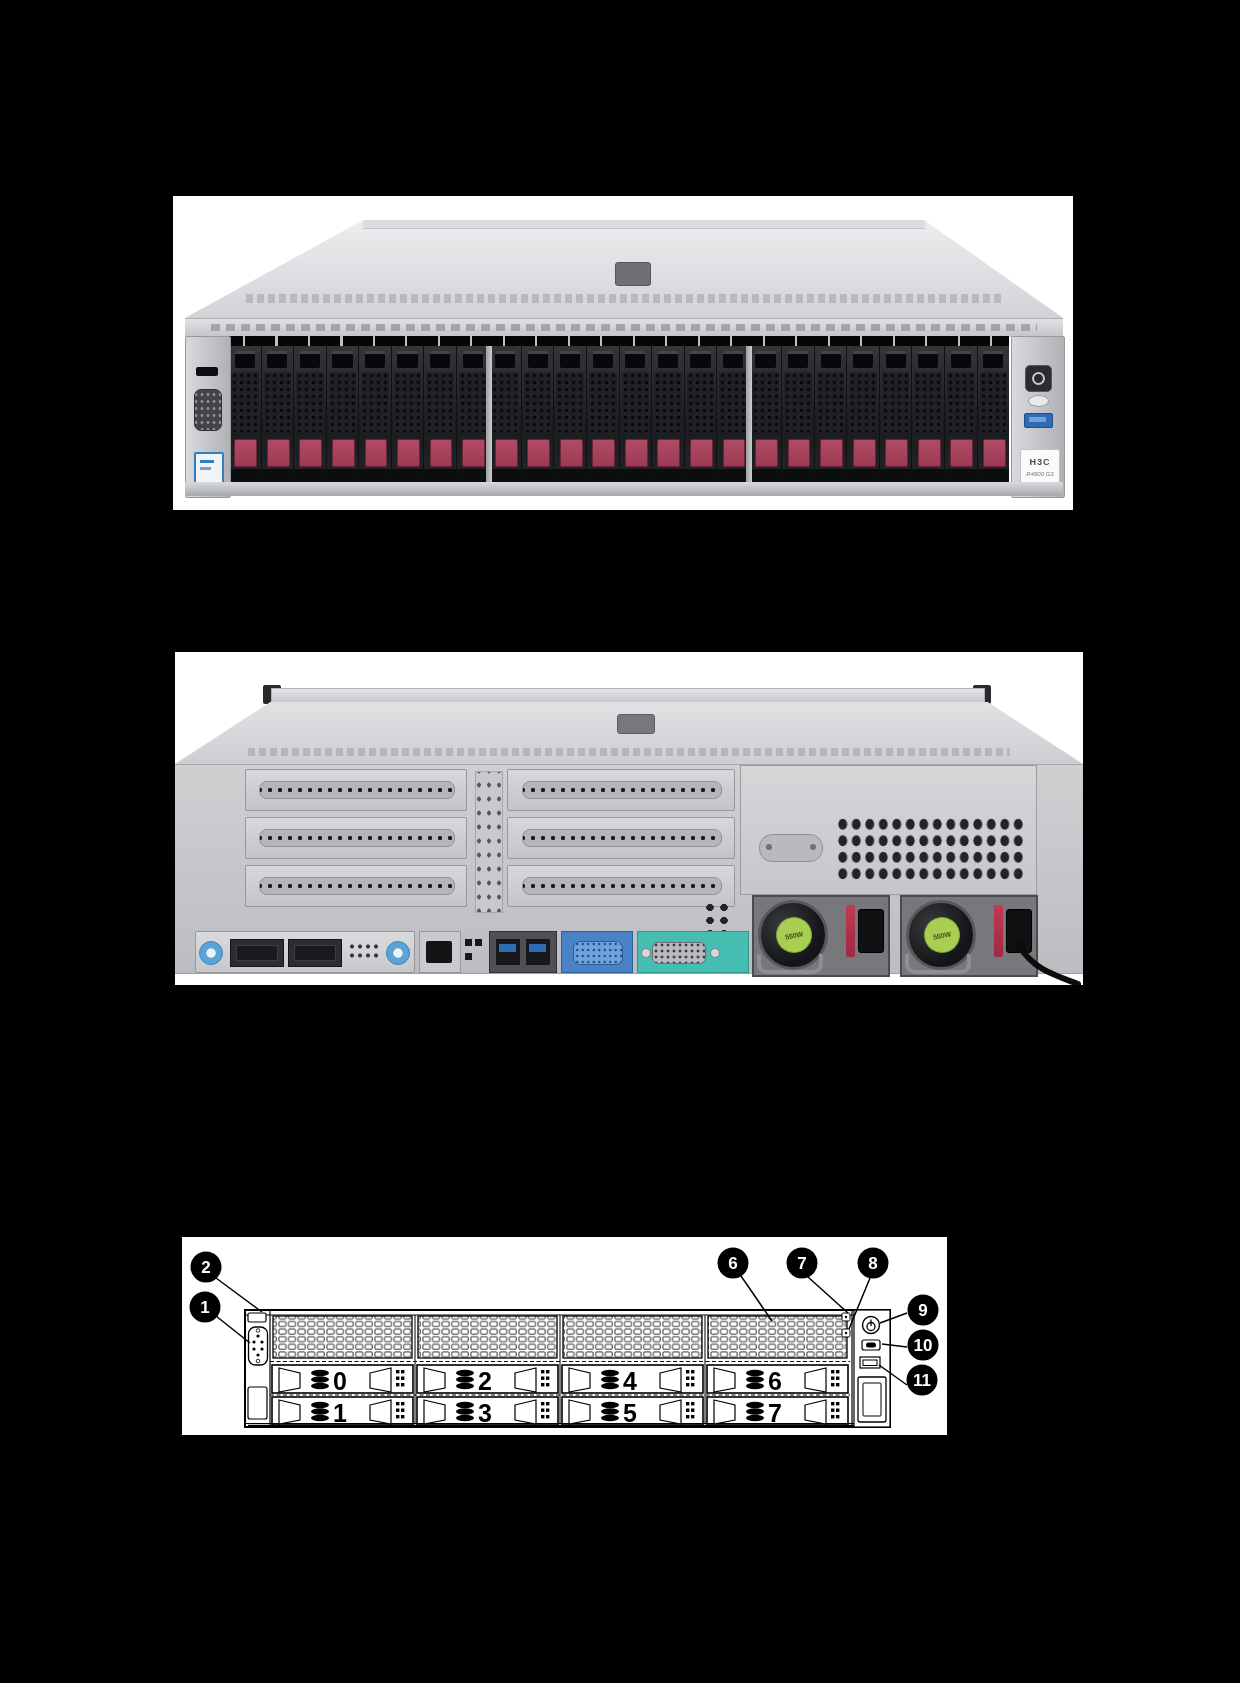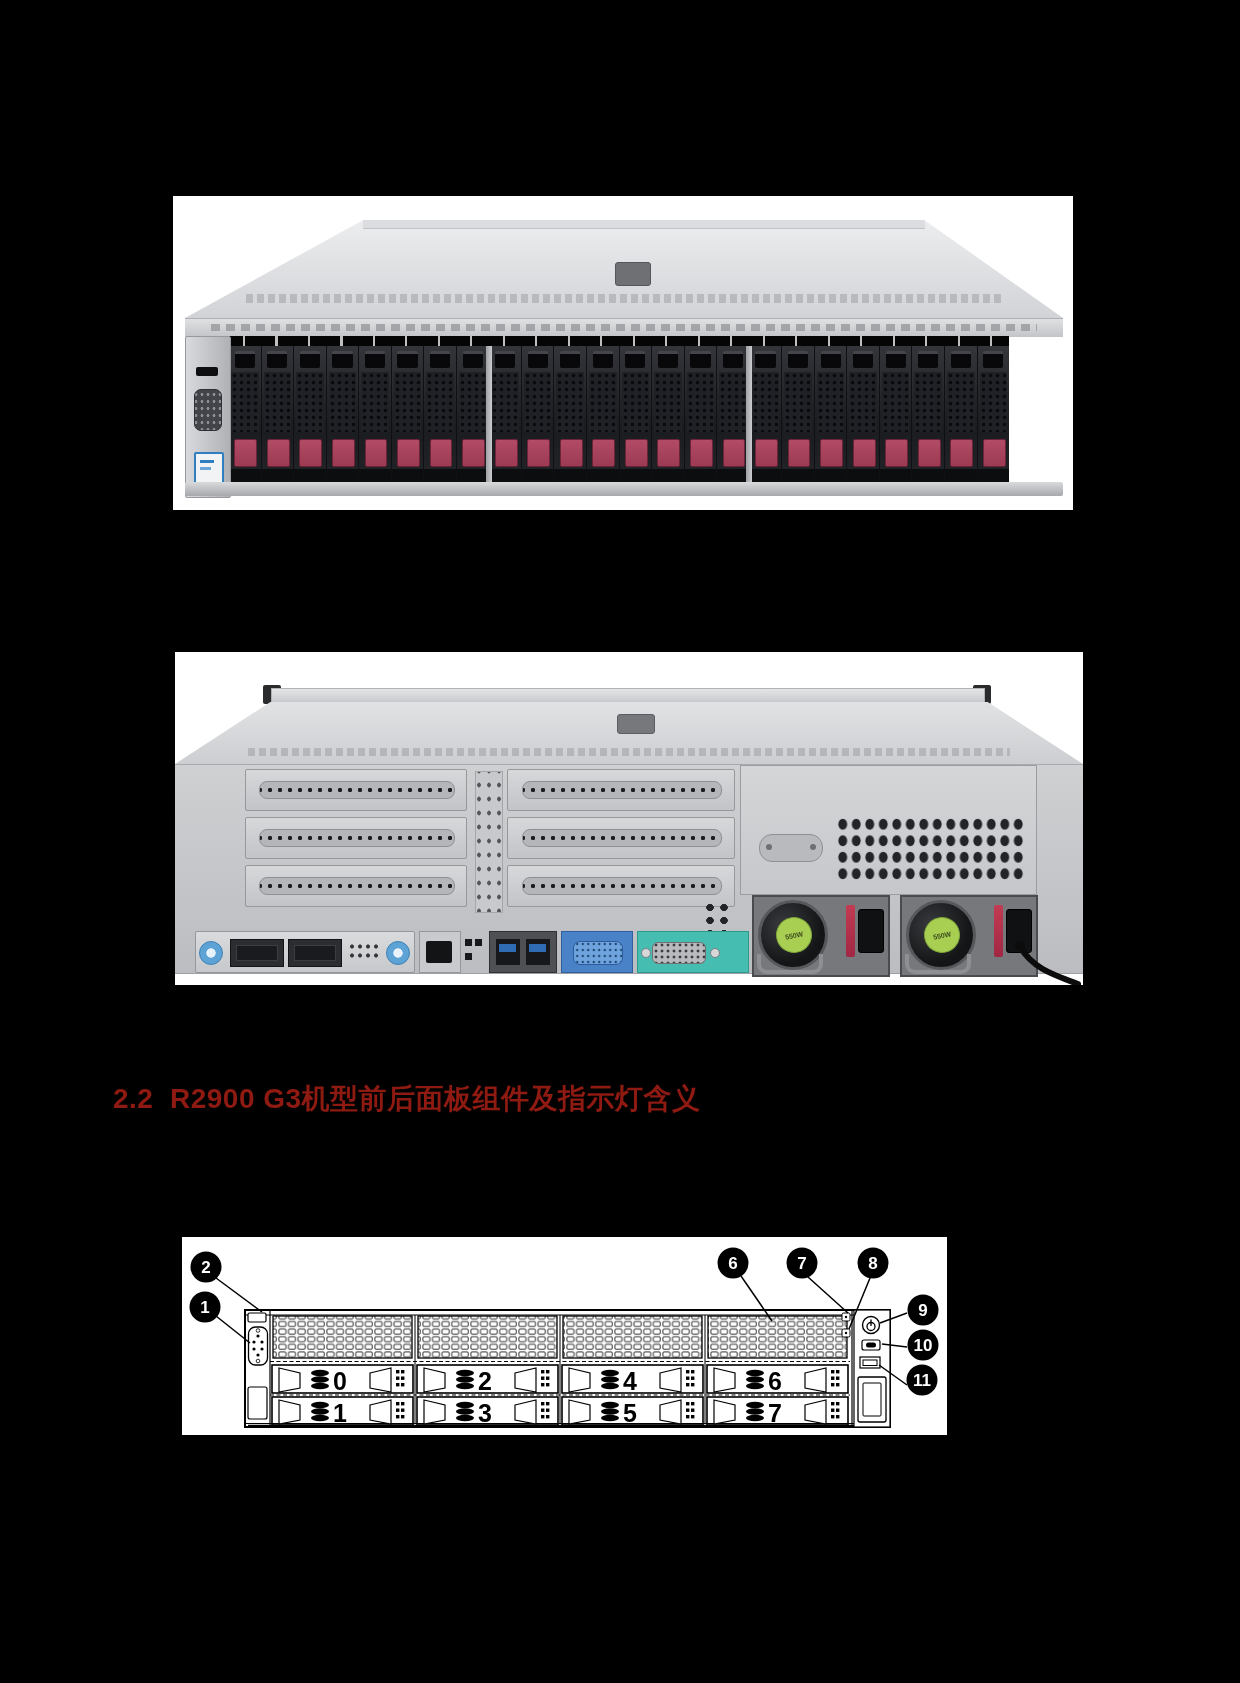--- a/index.html
+++ b/index.html
@@ -283,20 +283,33 @@
     <div class="fdiv" style="left:313px;"></div>
     <div class="fdiv" style="left:573px;"></div>
     <div class="ear" style="left:12px;width:44px;">
       <div class="e-slot"></div>
       <div class="e-vga"></div>
       <div class="e-badge">
           <i></i>
           <b></b>
         </div>
     </div>
+    <div class="ear" style="left:838px;width:52px;">
+      <div class="e-pwr">
+          <i></i>
+        </div>
+      <div class="e-oval"></div>
+      <div class="e-usb">
+          <i></i>
+        </div>
+      <div class="e-label">
+        <span class="brand">H3C</span>
+        <span class="model">R4900 G3</span>
+      </div>
+    </div>
     <div class="frail"></div>
   </div>
 
   <div class="photo" style="left:175px;top:652px;width:908px;height:333px;">
     <div class="rcap" style="left:88px;"></div>
     <div class="rcap" style="left:798px;"></div>
     <div class="rrail"></div>
     <div class="rtop">
       <div class="rtop-latch"></div>
       <div class="rtop-dots"></div>
@@ -390,21 +403,20 @@
         <div class="dbport"></div>
         <div class="screw" style="left:72px;"></div>
       </div>
     </div>
     <svg class="abs" style="left:0;top:0;" width="908" height="333">
       <path d="M845,295 C858,316 876,322 903,332" stroke="#0c0c0c" stroke-width="6" fill="none" stroke-linecap="round"></path>
       <circle cx="845" cy="294" r="5" fill="#0c0c0c"></circle>
     </svg>
   </div>
 
-  <div id="heading">2.2  R2900 G3机型前后面板组件及指示灯含义</div>
 
   <svg id="diagram-svg" width="765" height="198" viewBox="0 0 765 198">
     <defs>
       <pattern id="ventp" width="9.6" height="7.6" patternUnits="userSpaceOnUse">
         <rect x="0.9" y="0.9" width="7" height="5" rx="1" fill="#fff" stroke="#000" stroke-width="0.8"></rect>
       </pattern>
       <g id="bayDecor" stroke="#000" fill="none">
         <rect x="2" y="1" width="141" height="28" stroke-width="1.6"></rect>
         <polygon points="9,4 30,9 30,24 9,28" stroke-width="1.2" fill="#fff"></polygon>
         <polygon points="100,9 121,4 121,28 100,24" stroke-width="1.2" fill="#fff"></polygon>

